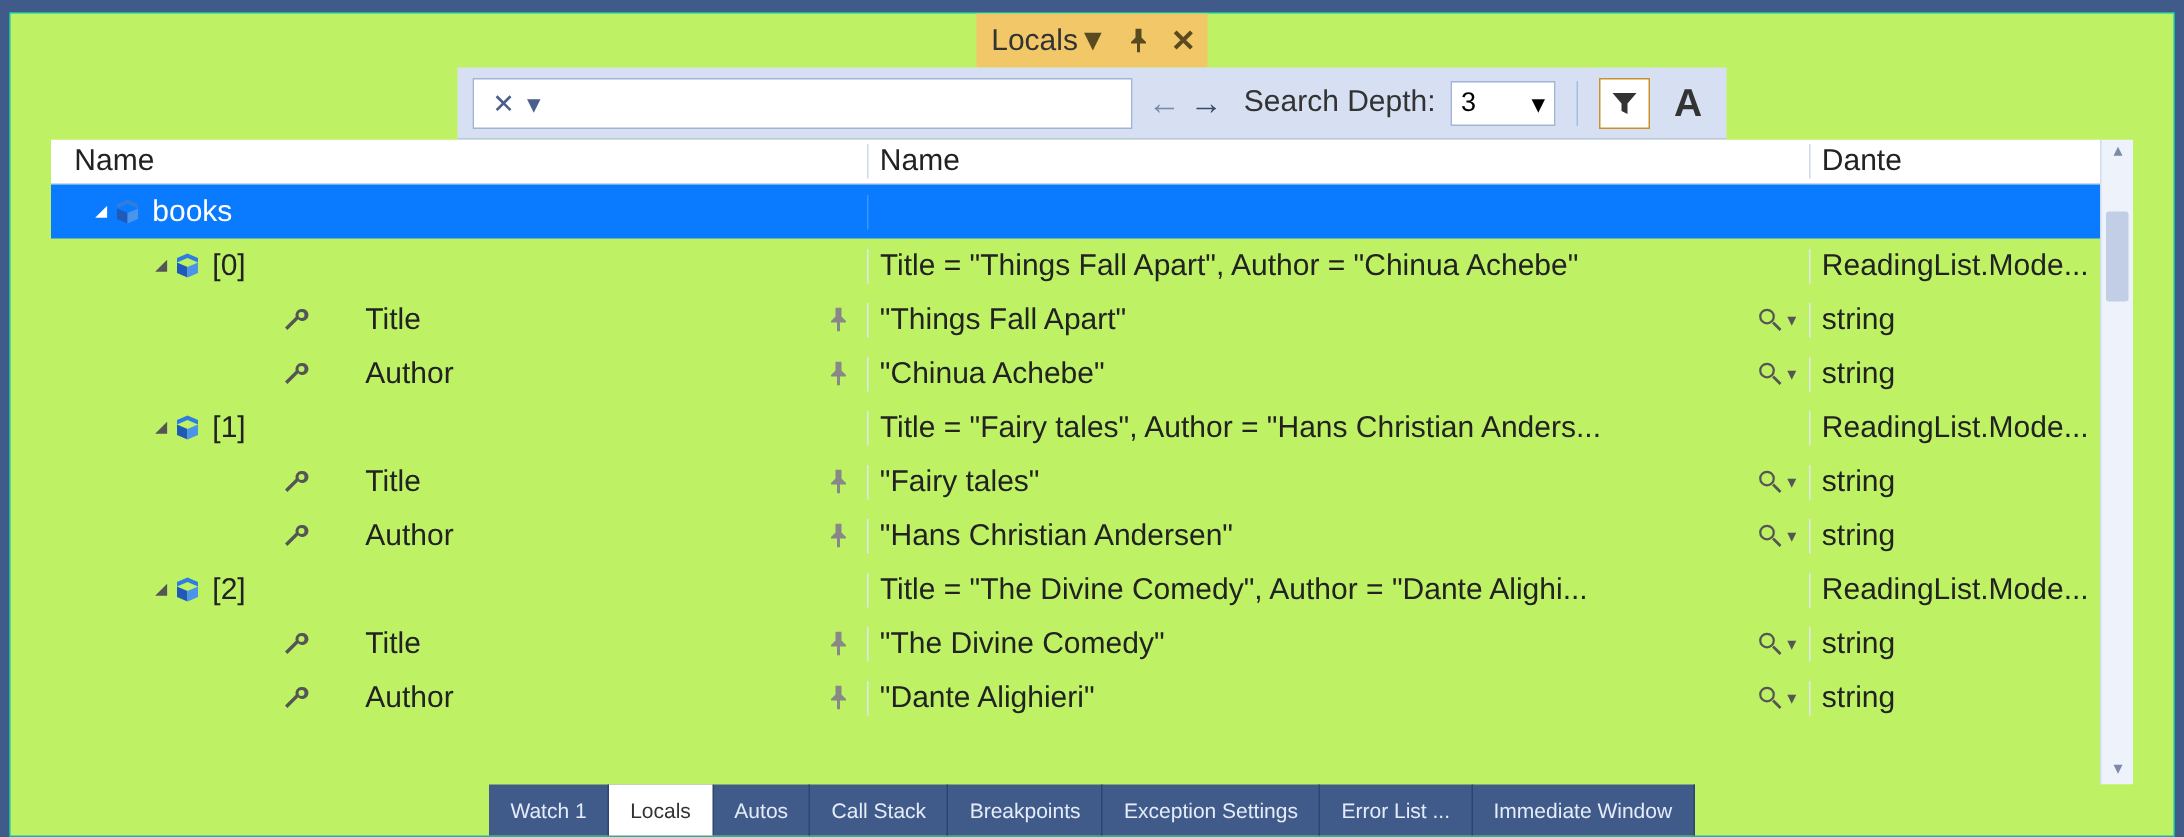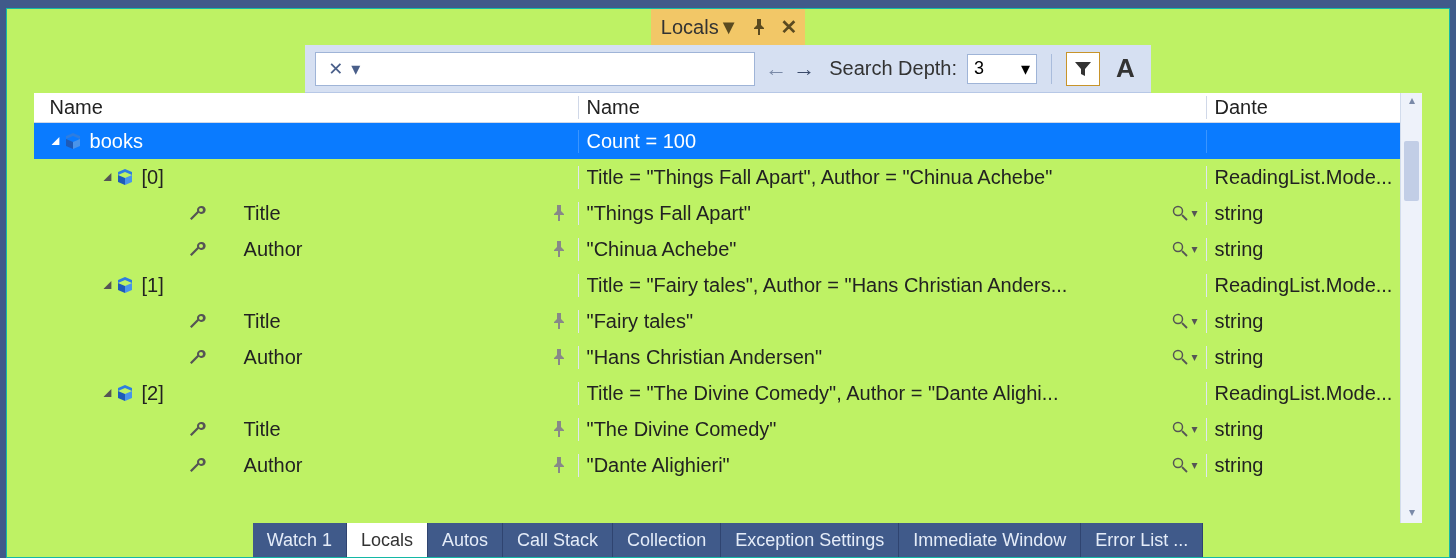--- a/index.html
+++ b/index.html
@@ -37,31 +37,31 @@
   .row .c-type { flex: 1; padding: 0 8px; white-space: nowrap; overflow: hidden; text-overflow: ellipsis; }
   .row.selected { background: #0a7bff; color: #fff; }
   .row.selected .c-name, .row.selected .c-value { border-right-color: #3a95ff; }
   .arrow { width: 14px; text-align: center; color: #555; font-size: 14px; }
   .row.selected .arrow { color: #fff; }
   .cube { width: 18px; height: 18px; display: inline-block; margin-right: 8px; }
   .wrench { width: 18px; height: 18px; display: inline-block; margin-right: 8px; }
   .pin { color: #777; font-size: 16px; margin-left: auto; padding-right: 6px; }
   .mag { color: #555; font-size: 16px; padding: 0 4px; }
   .mini-dd { color: #555; font-size: 12px; }
-  .indent0 { padding-left: 16px; }
+  .indent0 { padding-left: 28px; }
   .indent1 { padding-left: 68px; }
   .indent2 { padding-left: 110px; gap: 30px; }
 
   .scrollbar { width: 22px; background: #eef2fa; border-left: 1px solid #d2dcec; position: relative; }
   .scroll-track { position: absolute; top: 18px; bottom: 18px; left: 0; right: 0; }
   .scroll-thumb { position: absolute; left: 3px; right: 3px; top: 30px; height: 60px; background: #c2cee6; border-radius: 2px; }
   .scroll-up, .scroll-down { position: absolute; left: 0; right: 0; height: 18px; text-align: center; color: #7a8aa8; font-size: 12px; }
   .scroll-up { top: 0; } .scroll-down { bottom: 0; }
 
-  .tabstrip { height: 34px; background: #405a8a; display: flex; align-items: stretch; font-size: 18px; }
+  .tabstrip { height: 34px; background: #405a8a; display: flex; align-items: stretch; font-size: 14px; }
   .tab { padding: 0 14px; display: flex; align-items: center; color: #e4ecf8; border-right: 1px solid #2f4470; cursor: pointer; }
   .tab.active { background: #fff; color: #333; }
 
   svg { display: block; }
 </style>
 </head>
 <body>
 
 <div class="outer-frame">
   <div class="panel">
@@ -119,23 +119,20 @@
                 </span>
                 <span class="cube">
                   <svg width="18" height="18" viewBox="0 0 18 18">
                     <path d="M9 1l7 3v3L9 4 2 7V4l7-3z" fill="#2e7de0"></path>
                     <path d="M2 7l7 3v7l-7-3V7z" fill="#1e5bb8"></path>
                     <path d="M16 7l-7 3v7l7-3V7z" fill="#4a94ea"></path>
                   </svg>
                 </span>
                 <span>books</span>
               </div>
-              <div class="c-value cell">
-                <span class="vtext">Count = 100</span>
-              </div>
             </div>
             <div class="row">
               <div class="c-name cell indent1">
                 <span class="arrow" style="transform: scale(0.8);">
                   <svg width="11" height="11" viewBox="0 0 11 11">
                     <path d="M0 10 L10 10 L10 0 Z" fill="currentColor"></path>
                   </svg>
                 </span>
                 <span class="cube">
                   <svg width="18" height="18" viewBox="0 0 18 18">
@@ -364,20 +361,20 @@
           </div>
         <div class="scroll-down">▾</div>
       </div>
     </div>
 
     <div class="tabstrip" id="tabstrip">
         <div class="tab">Watch 1</div>
         <div class="tab active">Locals</div>
         <div class="tab">Autos</div>
         <div class="tab">Call Stack</div>
-        <div class="tab">Collection</div>
+        <div class="tab">Breakpoints</div>
         <div class="tab">Exception Settings</div>
+        <div class="tab">Error List ...</div>
         <div class="tab">Immediate Window</div>
-        <div class="tab">Error List ...</div>
       </div>
 
   </div>
 </div>
 
 </body></html>

